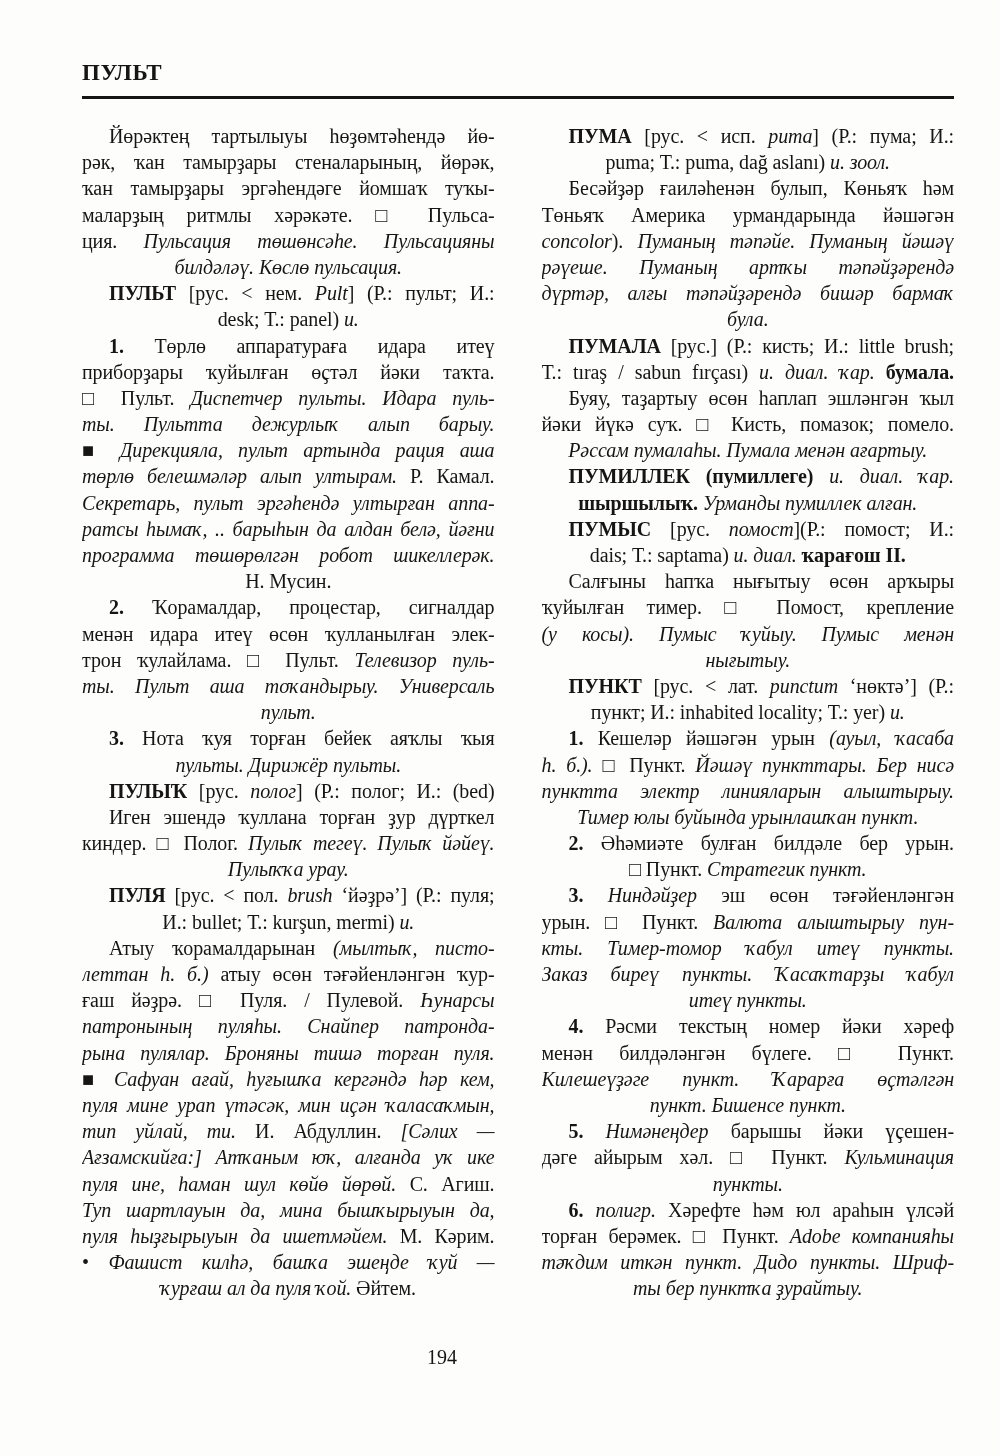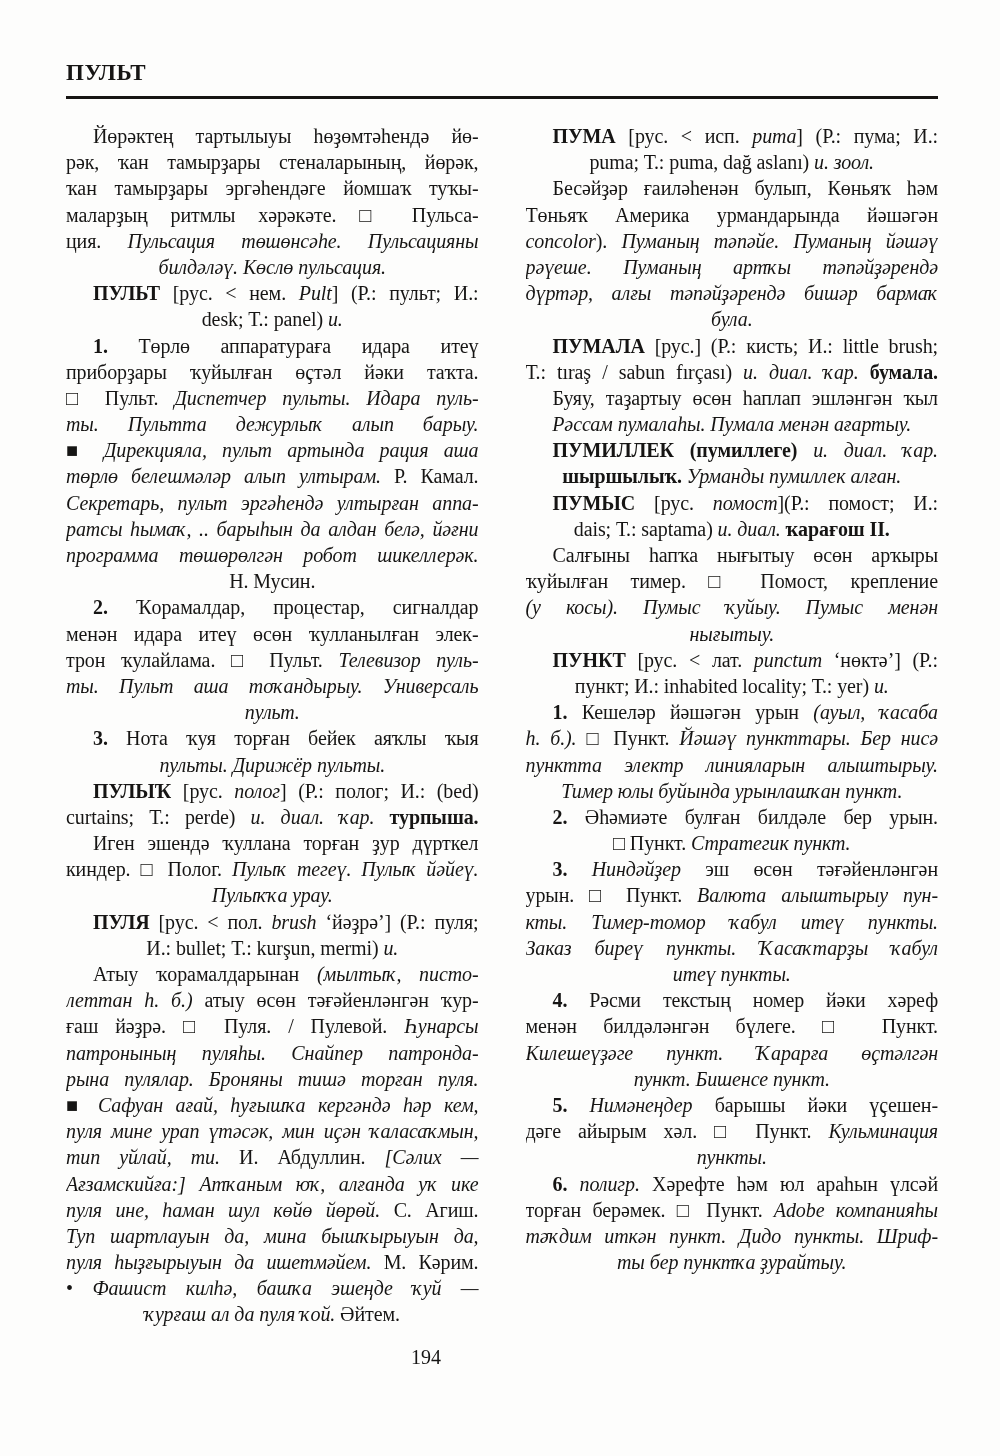--- a/index.html
+++ b/index.html
@@ -4,21 +4,21 @@
 <style>
   html,body{margin:0;padding:0;}
   body{
     width:1000px;height:1456px;
     background:#fdfdfc;
     font-family:"Liberation Serif","DejaVu Serif",serif;
     color:#161514;
     position:relative;
     overflow:hidden;
   }
-  .page{position:absolute;inset:0;}
+  .page{position:absolute;inset:0;margin-left:16px;}
   .running-head{
     position:absolute;left:66px;top:60px;
     font-size:23px;font-weight:700;letter-spacing:.5px;
   }
   .head-rule{
     position:absolute;left:66px;top:96px;width:872px;height:3px;
     background:#171513;
   }
   .columns{
     position:absolute;left:66px;top:123px;width:872px;
@@ -68,21 +68,20 @@
         <div class="line jst"><span class="ri">программа төшөрөлгән робот шикеллерәк.</span></div>
         <div class="line last"><span class="rn">Н. Мусин.</span></div>
         <div class="line jst ind"><span class="rb">2. </span><span class="rn">Ҡорамалдар, процестар, сигналдар</span></div>
         <div class="line jst"><span class="rn">менән идара итеү өсөн ҡулланылған элек-</span></div>
         <div class="line jst"><span class="rn">трон ҡулайлама. □ Пульт. </span><span class="ri">Телевизор пуль-</span></div>
         <div class="line jst"><span class="ri">ты. Пульт аша тоҡандырыу. Универсаль</span></div>
         <div class="line last"><span class="ri">пульт.</span></div>
         <div class="line jst ind"><span class="rb">3. </span><span class="rn">Нота ҡуя торған бейек аяҡлы ҡыя</span></div>
         <div class="line last"><span class="ri">пульты. Дирижёр пульты.</span></div>
         <div class="line jst ind"><span class="rb">ПУЛЫҠ </span><span class="rn">[рус. </span><span class="ri">полог</span><span class="rn">] (Р.: полог; И.: (bed)</span></div>
-        <div class="line jst"><span class="rn">curtains; Т.: perde) </span><span class="ri">и. диал. ҡар. </span><span class="rb">турпыша.</span></div>
         <div class="line jst ind"><span class="rn">Иген эшендә ҡуллана торған ҙур дүрткел</span></div>
         <div class="line jst"><span class="rn">киндер. □ Полог. </span><span class="ri">Пулыҡ тегеү. Пулыҡ йәйеү.</span></div>
         <div class="line last"><span class="ri">Пулыҡҡа урау.</span></div>
         <div class="line jst ind"><span class="rb">ПУЛЯ </span><span class="rn">[рус. &lt; пол. </span><span class="ri">brush </span><span class="rn">‘йәҙрә’] (Р.: пуля;</span></div>
         <div class="line last"><span class="rn">И.: bullet; Т.: kurşun, mermi) </span><span class="ri">и.</span></div>
         <div class="line jst ind"><span class="rn">Атыу ҡорамалдарынан </span><span class="ri">(мылтыҡ, писто-</span></div>
         <div class="line jst"><span class="ri">леттан һ. б.) </span><span class="rn">атыу өсөн тәғәйенләнгән ҡур-</span></div>
         <div class="line jst"><span class="rn">ғаш йәҙрә. □ Пуля. / Пулевой. </span><span class="ri">Һунарсы</span></div>
         <div class="line jst"><span class="ri">патронының пуляһы. Снайпер патронда-</span></div>
         <div class="line jst"><span class="ri">рына пулялар. Броняны тишә торған пуля.</span></div>
@@ -101,20 +100,21 @@
         <div class="line last"><span class="rn">puma; Т.: puma, dağ aslanı) </span><span class="ri">и. зоол.</span></div>
         <div class="line jst ind"><span class="rn">Бесәйҙәр ғаиләһенән булып, Көньяҡ һәм</span></div>
         <div class="line jst"><span class="rn">Төньяҡ Америка урмандарында йәшәгән</span></div>
         <div class="line jst"><span class="ri">concolor</span><span class="rn">). </span><span class="ri">Пуманың тәпәйе. Пуманың йәшәү</span></div>
         <div class="line jst"><span class="ri">рәүеше. Пуманың артҡы тәпәйҙәрендә</span></div>
         <div class="line jst"><span class="ri">дүртәр, алғы тәпәйҙәрендә бишәр бармаҡ</span></div>
         <div class="line last"><span class="ri">була.</span></div>
         <div class="line jst ind"><span class="rb">ПУМАЛА </span><span class="rn">[рус.] (Р.: кисть; И.: little brush;</span></div>
         <div class="line jst"><span class="rn">Т.: tıraş / sabun fırçası) </span><span class="ri">и. диал. ҡар. </span><span class="rb">бумала.</span></div>
         <div class="line jst ind"><span class="rn">Буяу, таҙартыу өсөн һаплап эшләнгән ҡыл</span></div>
+        <div class="line jst"><span class="rn">йәки йүкә суҡ. □ Кисть, помазок; помело.</span></div>
         <div class="line last"><span class="ri">Рәссам пумалаһы. Пумала менән ағартыу.</span></div>
         <div class="line jst ind"><span class="rb">ПУМИЛЛЕК (пумиллеге) </span><span class="ri">и. диал. ҡар.</span></div>
         <div class="line last"><span class="rb">шыршылыҡ. </span><span class="ri">Урманды пумиллек алған.</span></div>
         <div class="line jst ind"><span class="rb">ПУМЫС </span><span class="rn">[рус. </span><span class="ri">помост</span><span class="rn">](Р.: помост; И.:</span></div>
         <div class="line last"><span class="rn">dais; Т.: saptama) </span><span class="ri">и. диал. </span><span class="rb">ҡарағош II.</span></div>
         <div class="line jst ind"><span class="rn">Салғыны һапҡа нығытыу өсөн арҡыры</span></div>
         <div class="line jst"><span class="rn">ҡуйылған тимер. □ Помост, крепление</span></div>
         <div class="line jst"><span class="ri">(у косы). Пумыс ҡуйыу. Пумыс менән</span></div>
         <div class="line last"><span class="ri">нығытыу.</span></div>
         <div class="line jst ind"><span class="rb">ПУНКТ </span><span class="rn">[рус. &lt; лат. </span><span class="ri">punctum </span><span class="rn">‘нөктә’] (Р.:</span></div>

